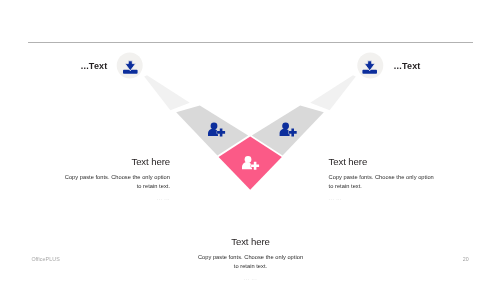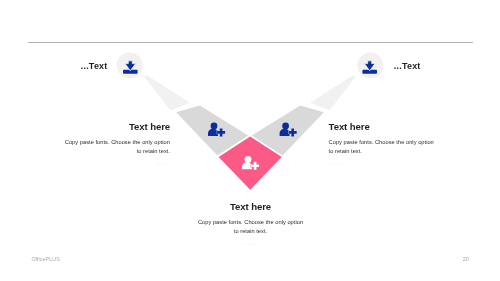--- a/index.html
+++ b/index.html
@@ -5,21 +5,21 @@
 <style>
   html,body{margin:0;padding:0;background:#fff;}
   body{width:500px;height:281px;font-family:"Liberation Sans",sans-serif;overflow:hidden;
        -webkit-font-smoothing:antialiased;}
   .slide{position:relative;width:500px;height:281px;background:#ffffff;overflow:hidden;}
   .divider{position:absolute;left:27.5px;top:42px;width:445px;height:1px;background:#b2b2b2;}
   svg.diagram{position:absolute;left:0;top:0;width:500px;height:281px;display:block;}
   .lbl{position:absolute;font-weight:bold;color:#231f20;font-size:9px;letter-spacing:.2px;
        line-height:1;white-space:nowrap;}
   .blk{position:absolute;}
-  .blk .h{font-weight:bold;color:#231f20;font-size:9.6px;line-height:1;letter-spacing:-.1px;}
+  .blk .h{font-weight:normal;color:#231f20;font-size:9.6px;line-height:1;letter-spacing:-.1px;margin-top:35px;}
   .blk .p{color:#2b2b2b;font-size:5.7px;line-height:9.5px;letter-spacing:.03px;margin-top:6px;}
   .blk .d{color:#d2d2d2;font-size:5.2px;line-height:9.5px;margin-top:2.4px;letter-spacing:.45px;}
   .footer-left{position:absolute;left:31.4px;top:257.2px;font-size:5.3px;color:#a6a6a6;
                letter-spacing:.08px;line-height:1;}
   .footer-right{position:absolute;left:462.8px;top:257.2px;font-size:5.3px;color:#a0a0a0;line-height:1;}
 </style>
 </head>
 <body>
 
 <div class="slide">

